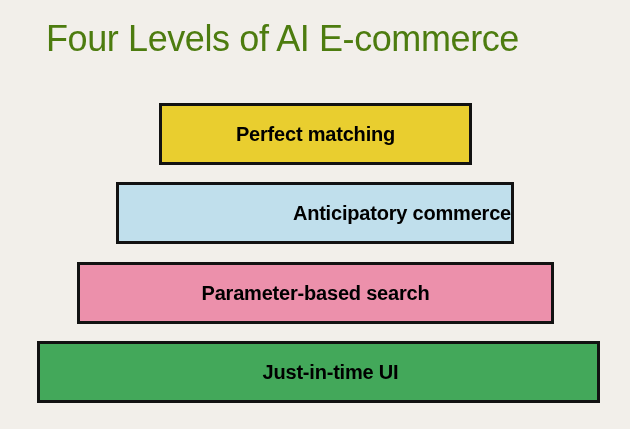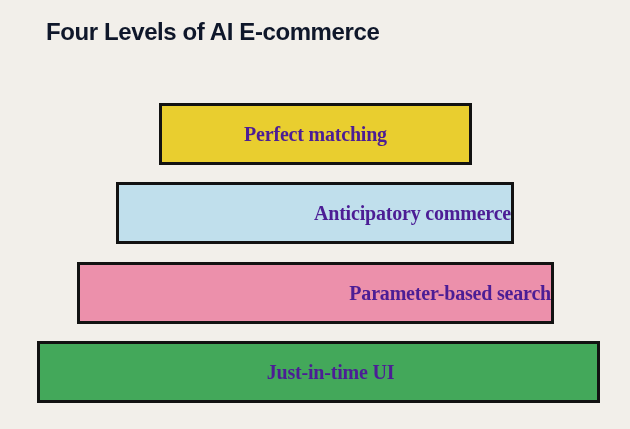--- a/index.html
+++ b/index.html
@@ -17,23 +17,23 @@
   #canvas {
     position: relative;
     width: 630px;
     height: 429px;
     background: #f2efea;
   }
   .title {
     position: absolute;
     left: 46px;
     top: 19px;
-    font-size: 24px;
-    font-weight: bold;
-    color: #0f172a;
+    font-size: 36px;
+    font-weight: normal;
+    color: #4d7c0f;
     letter-spacing: -0.4px;
     line-height: 1.1;
     white-space: nowrap;
   }
   .pyramid {
     position: absolute;
     left: 0;
     top: 103px;
     width: 630px;
   }
@@ -42,24 +42,23 @@
     box-sizing: border-box;
     border: 3px solid #121212;
     display: flex;
     align-items: center;
     justify-content: center;
     height: 62px;
   }
   .bar-label {
     font-size: 20px;
     font-weight: bold;
-    color: #4c1d95;
+    color: #000000;
     letter-spacing: -0.2px;
     white-space: nowrap;
-    font-family: Liberation Serif, serif;
   }
   .bar-1 { left: 159px; width: 313px; top: 0px; }
   .bar-2 { left: 115px; width: 398px; top: 79px; justify-content: flex-end; }
   .bar-3 { left: 76px;  width: 477px; top: 159px; }
   .bar-4 { left: 35px;  width: 557px; top: 238px; }
 </style>
 </head>
 <body style="background: rgb(242, 239, 234);">
 
 <div id="canvas" style="background: rgb(242, 239, 234);">
@@ -69,21 +68,21 @@
   <div class="pyramid">
 
     <div class="bar bar-1" style="background: rgb(233, 206, 47); width: 313px; left: 159px; border-color: rgb(18, 18, 18);">
       <span class="bar-label">Perfect matching</span>
     </div>
 
     <div class="bar bar-2" style="background: rgb(192, 223, 236); width: 398px; left: 116px; border-color: rgb(18, 18, 18);">
       <span class="bar-label">Anticipatory commerce</span>
     </div>
 
-    <div class="bar bar-3" style="background: rgb(236, 144, 171); width: 477px; left: 77px; border-color: rgb(18, 18, 18); justify-content: flex-end;">
+    <div class="bar bar-3" style="background: rgb(236, 144, 171); width: 477px; left: 77px; border-color: rgb(18, 18, 18);">
       <span class="bar-label">Parameter-based search</span>
     </div>
 
     <div class="bar bar-4" style="background: rgb(67, 168, 90); width: 563px; left: 37px; border-color: rgb(18, 18, 18); padding-left: 24px;">
       <span class="bar-label">Just-in-time UI</span>
     </div>
 
   </div>
 </div>
 

